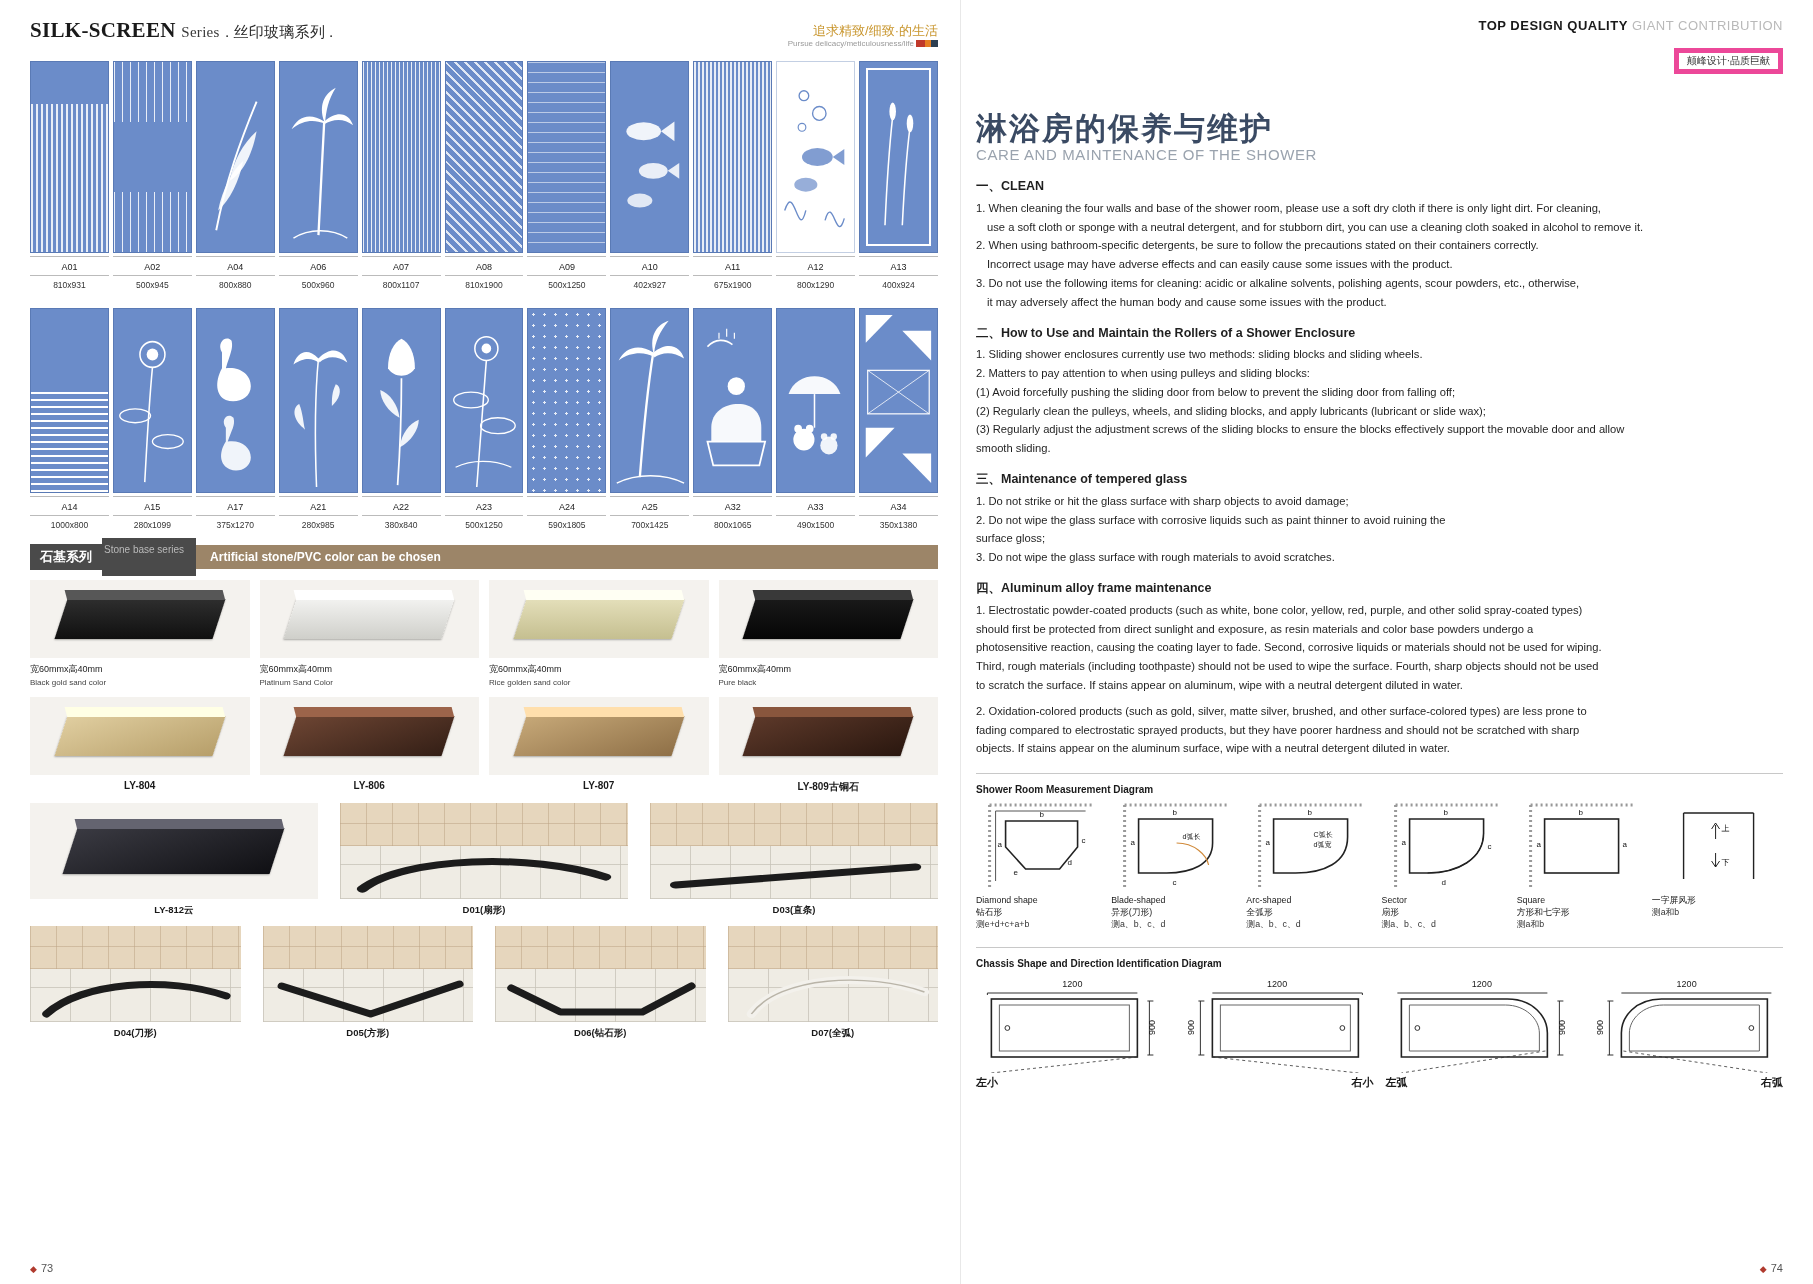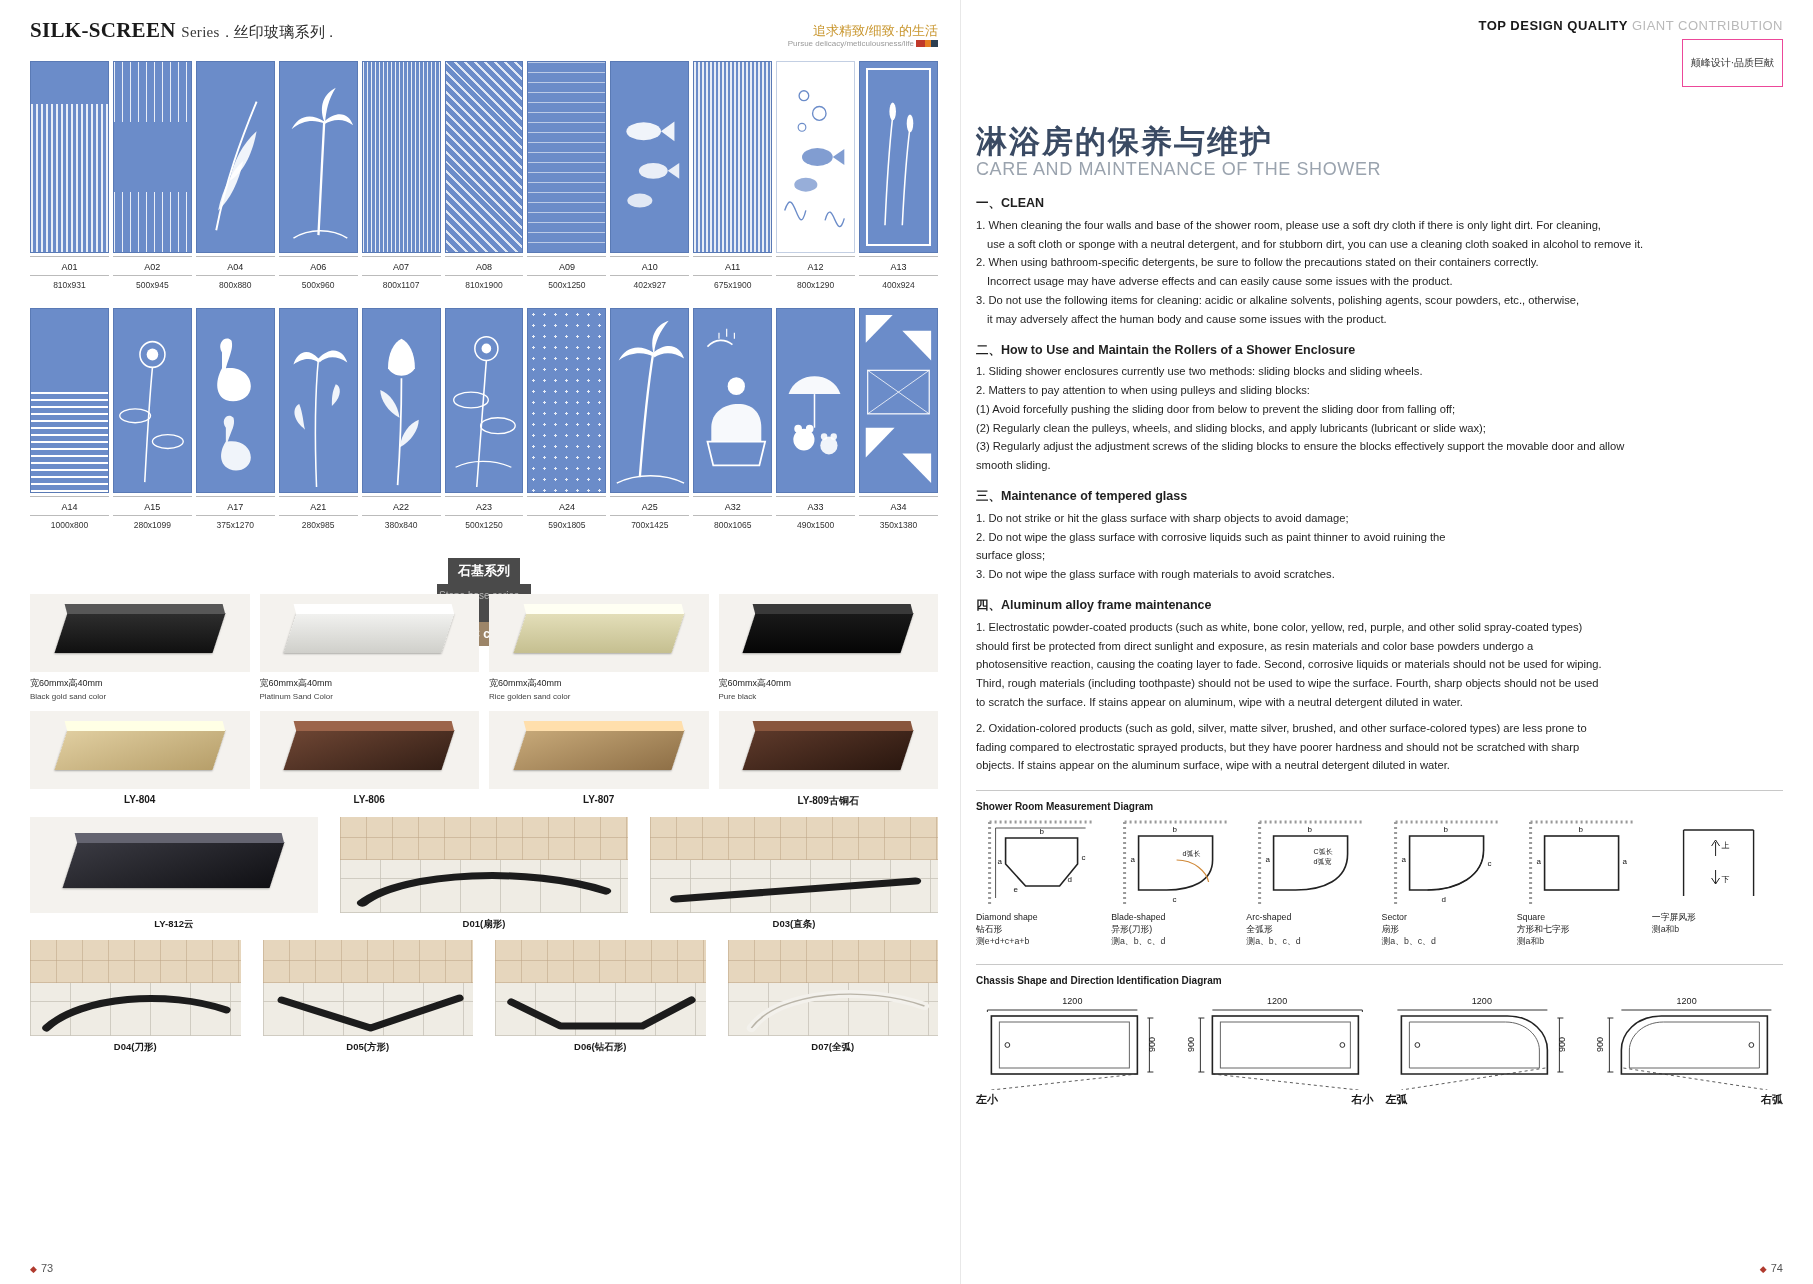--- a/index.html
+++ b/index.html
@@ -49,21 +49,21 @@
   .p-diag { position:absolute; inset:0; background:repeating-linear-gradient(45deg,#fff 0 2px, transparent 2px 7px); opacity:.8;}
   .p-dots { position:absolute; inset:0;
     background-image:radial-gradient(#fff 1.2px, transparent 1.4px);
     background-size:11px 11px; opacity:.85;}
   .p-waves { position:absolute; inset:0;
     background-image:repeating-linear-gradient(0deg, transparent 0 9px, rgba(255,255,255,.9) 9px 10px);
     opacity:.6;}
   .p-border { position:absolute; inset:6px; border:2px solid #fff; }
 
   
-  .stone-bar { display:flex; align-items:center; margin-top:28px; height:26px;flex-direction:column; }
+  .stone-bar { display:flex; align-items:center; margin-top:14px; height:26px; }
   .stone-bar .cn { background:#4a4a4a; color:#fff; font-size:13px; padding:4px 10px; font-weight:bold; }
   .stone-bar .en { background:#4a4a4a; color:#b9b9b9; font-size:10px; padding:6px 12px 21px 2px; flex:0 0 auto;}
   .stone-bar .note { background:#9c8568; color:#fff; font-size:12px; font-weight:bold; padding:5px 14px; flex:1; }
 
   
   .stone-grid { display:flex; gap:10px; margin-top:10px; }
   .stone-item { flex:1; }
   .stone-img { width:100%; height:78px; position:relative; overflow:hidden; background:#f4f2ee; display:flex; align-items:center; justify-content:center;}
   .bar3d { width:72%; height:40px; position:relative; transform:skewX(-18deg); box-shadow:0 1px 2px rgba(0,0,0,.3); }
   .bar3d .top { position:absolute; left:0; right:0; top:-9px; height:10px; transform:skewX(30deg); transform-origin:left bottom; filter:brightness(1.18); }
@@ -87,25 +87,25 @@
   .page-num { position:absolute; bottom:10px; font-size:11px; color:#555; }
   .page-num .mark { color:#b03a2e; font-size:9px; letter-spacing:1px;}
   .left-page .page-num { left:30px; }
   .right-page .page-num { right:30px; }
 
   
   .right-header { text-align:right; }
   .tdq { font-size:13px; letter-spacing:.5px; }
   .tdq .b { font-weight:bold; color:#1a1a1a; }
   .tdq .g { color:#b9b9b9; }
-  .tdq-cn { display:inline-block; border:1px solid #ec4899; padding:16px 8px; font-size:10px; margin-top:6px; color:#333; }
+  .tdq-cn { display:inline-block; border:5px solid #ec4899; padding:1px 8px; font-size:10px; margin-top:15px; color:#333; }
 
   .care-title { margin-top:34px; }
   .care-title .cn { font-size:31px; font-weight:bold; color:#3a4a63; letter-spacing:2px; }
-  .care-title .en { font-size:18px; color:#9aa3ae; letter-spacing:.6px; margin-top:-4px; }
+  .care-title .en { font-size:15px; color:#9aa3ae; letter-spacing:.6px; margin-top:-4px; }
 
   .care-body { margin-top:14px; font-size:11.2px; line-height:1.5; color:#1f1f1f; }
   .care-body h4 { font-size:12.5px; margin:13px 0 4px 0; font-weight:bold; }
   .care-body h4:first-child { margin-top:4px; }
   .care-body p { margin:0 0 2px 0; }
   .care-body p.ind { padding-left:11px; }
   .care-body p.gap { margin-top:9px; }
 
   .hr-thin { border-top:1px solid #c8c8c8; margin:16px 0 10px 0; }
 

